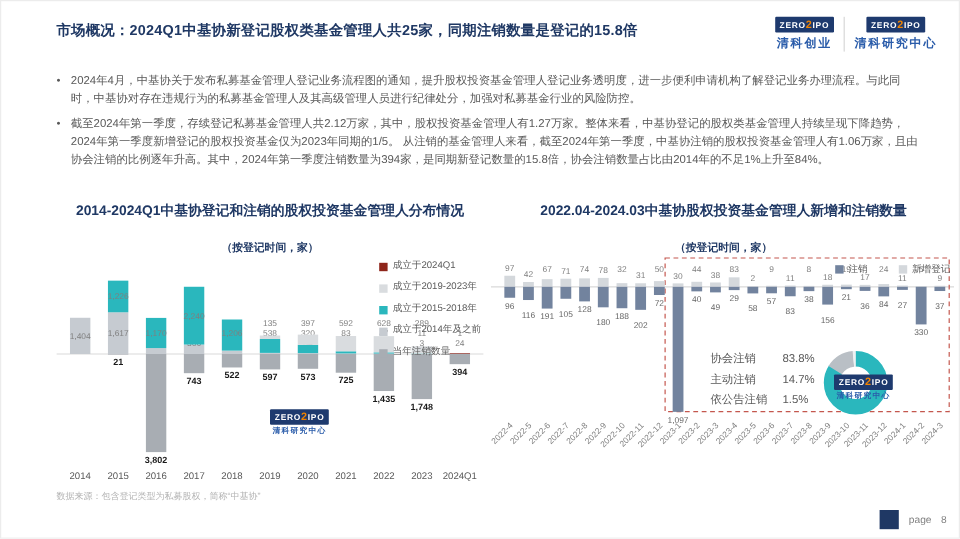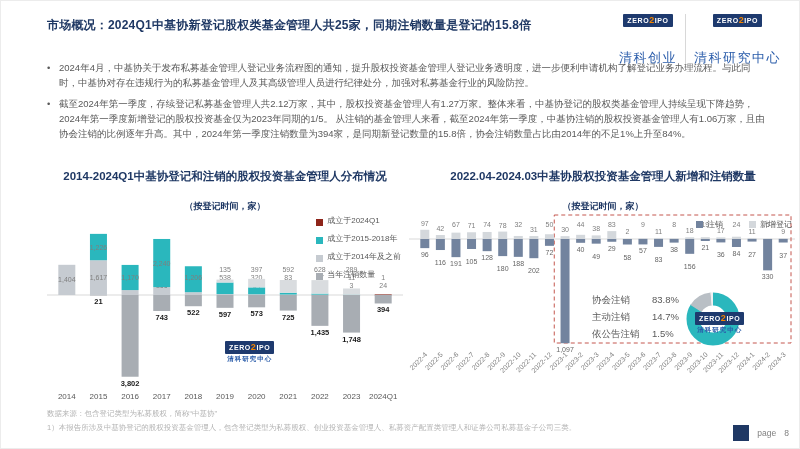--- a/index.html
+++ b/index.html
@@ -4,21 +4,21 @@
 <style>
   html,body{margin:0;padding:0;background:#fff;}
   body{font-family:"Liberation Sans","DejaVu Sans",sans-serif;}
   .slide{position:relative;width:800px;height:449px;background:#fff;border:1px solid #ececec;box-sizing:border-box;overflow:hidden;}
   .title{position:absolute;left:46px;top:16px;font-size:12px;font-weight:bold;color:#1f3864;white-space:nowrap;letter-spacing:.2px;}
   .logos{position:absolute;right:10px;top:13px;display:flex;align-items:flex-start;}
   .logo{display:flex;flex-direction:column;align-items:center;gap:2px;padding:0 8px;}
   .logo+.logo{border-left:1px solid #d8d8d8;}
   .pill{background:#1e3a6e;color:#fff;font-size:7px;font-weight:bold;padding:2px 4px;letter-spacing:.6px;border-radius:1px;line-height:1;}
   .pill .two{color:#f08300;font-size:9px;}
-  .logo-cn{color:#2a5caa;font-size:13px;font-weight:normal;letter-spacing:1.5px;white-space:nowrap;margin-top:20px;}
+  .logo-cn{color:#2a5caa;font-size:10px;font-weight:bold;letter-spacing:1.5px;white-space:nowrap;}
   .bullets{position:absolute;left:46px;top:60px;width:718px;font-size:9.5px;color:#595959;line-height:1.55;}
   .bullet{display:flex;margin-bottom:7px;}
   .bullet .dot{width:12px;flex:none;}
   .panel{position:absolute;top:168px;height:245px;}
   #left-panel{left:46px;width:356px;}
   #right-panel{left:408px;width:388px;}
   .chart-title{font-size:11.5px;font-weight:bold;color:#1f3864;text-align:center;line-height:1.25;}
   .chart-subtitle{font-size:9px;font-weight:bold;color:#1f3864;text-align:center;margin-top:17px;}
   .chart-svg{position:absolute;left:0;top:34px;}
   .legend-v{position:absolute;top:39px;right:2px;}
@@ -155,20 +155,24 @@
         <rect x="327.6818181818182" y="91.46249999999999" width="17" height="0.8" fill="#8e251a"></rect>
         <text x="336.1818181818182" y="77" text-anchor="middle" fill="#7f7f7f" font-size="7">1</text>
         <rect x="327.6818181818182" y="92" width="17" height="8.471" fill="#a8adb3"></rect>
         <text x="336.1818181818182" y="109.471" text-anchor="middle" fill="#1a1a1a" font-size="7.5" font-weight="bold">394</text>
         <text x="336.1818181818182" y="196" text-anchor="middle" fill="#595959" font-size="8">2024Q1</text>
       </svg>
     <div class="legend-v" id="left-legend">
         <div class="leg-item">
           <span class="sw" style="background: rgb(142, 37, 26);"></span>
           <span class="lab">成立于2024Q1</span>
+        </div>
+        <div class="leg-item">
+          <span class="sw" style="background: rgb(217, 220, 223);"></span>
+          <span class="lab">成立于2019-2023年</span>
         </div>
         <div class="leg-item">
           <span class="sw" style="background: rgb(42, 183, 189);"></span>
           <span class="lab">成立于2015-2018年</span>
         </div>
         <div class="leg-item">
           <span class="sw" style="background: rgb(198, 203, 209);"></span>
           <span class="lab">成立于2014年及之前</span>
         </div>
         <div class="leg-item">
@@ -337,21 +341,20 @@
         </div>
       </div>
     <div class="watermark" id="donut-wm">
       <div class="pill"><span>ZERO</span><span class="two">2</span><span>IPO</span></div>
       <div class="wm-cn">清科研究中心</div>
     </div>
   </div>
 
   <div class="footer">
     <div>数据来源：包含登记类型为私募股权，简称“中基协”</div>
-    <div>1）本报告所涉及中基协登记的股权投资基金管理人，包含登记类型为私募股权、创业投资基金管理人、私募资产配置类管理人和证券公司私募基金子公司三类。</div>
   </div>
 
   <div class="pagebox">
     <div class="pagesq"></div>
     <span class="page-text">page</span>
     <span class="page-text">8</span>
   </div>
 
 </div>
 

